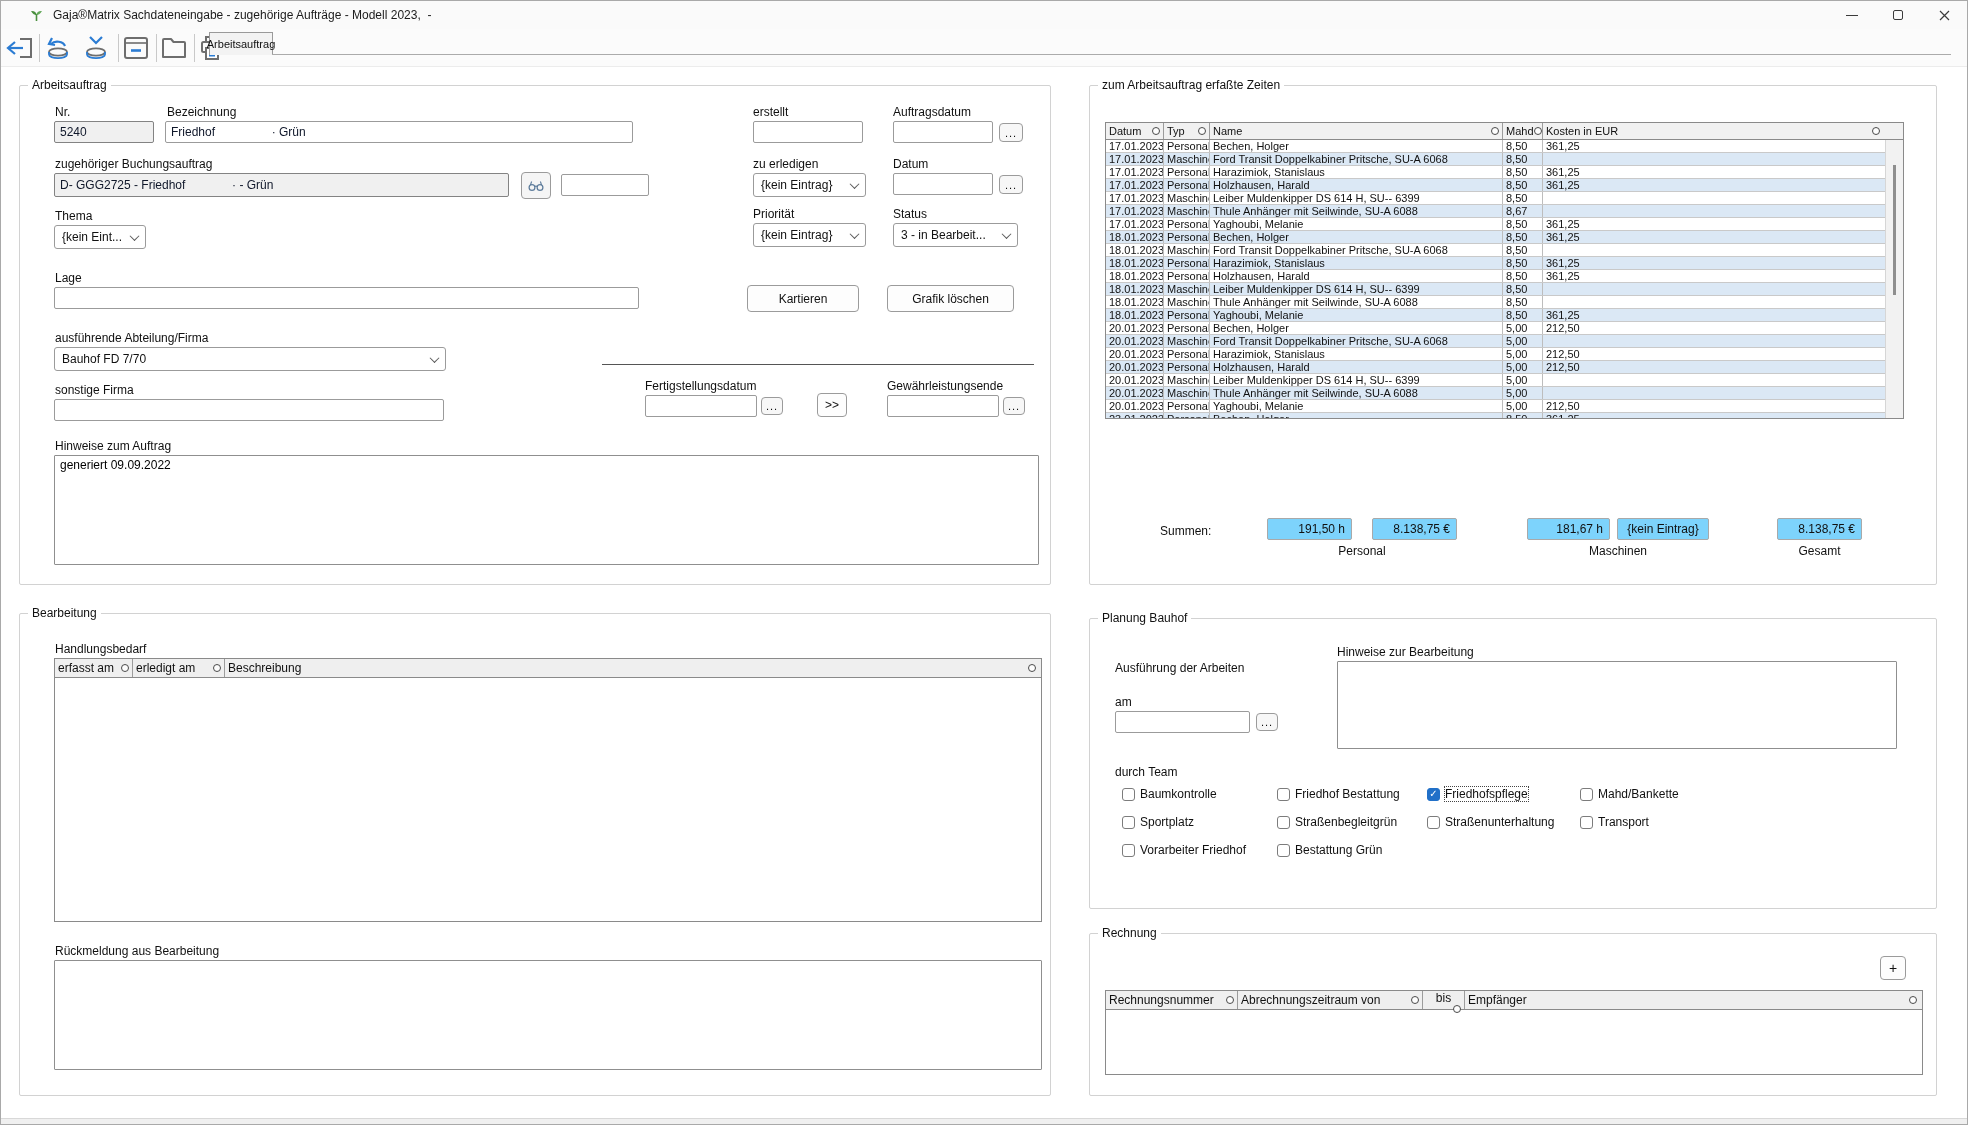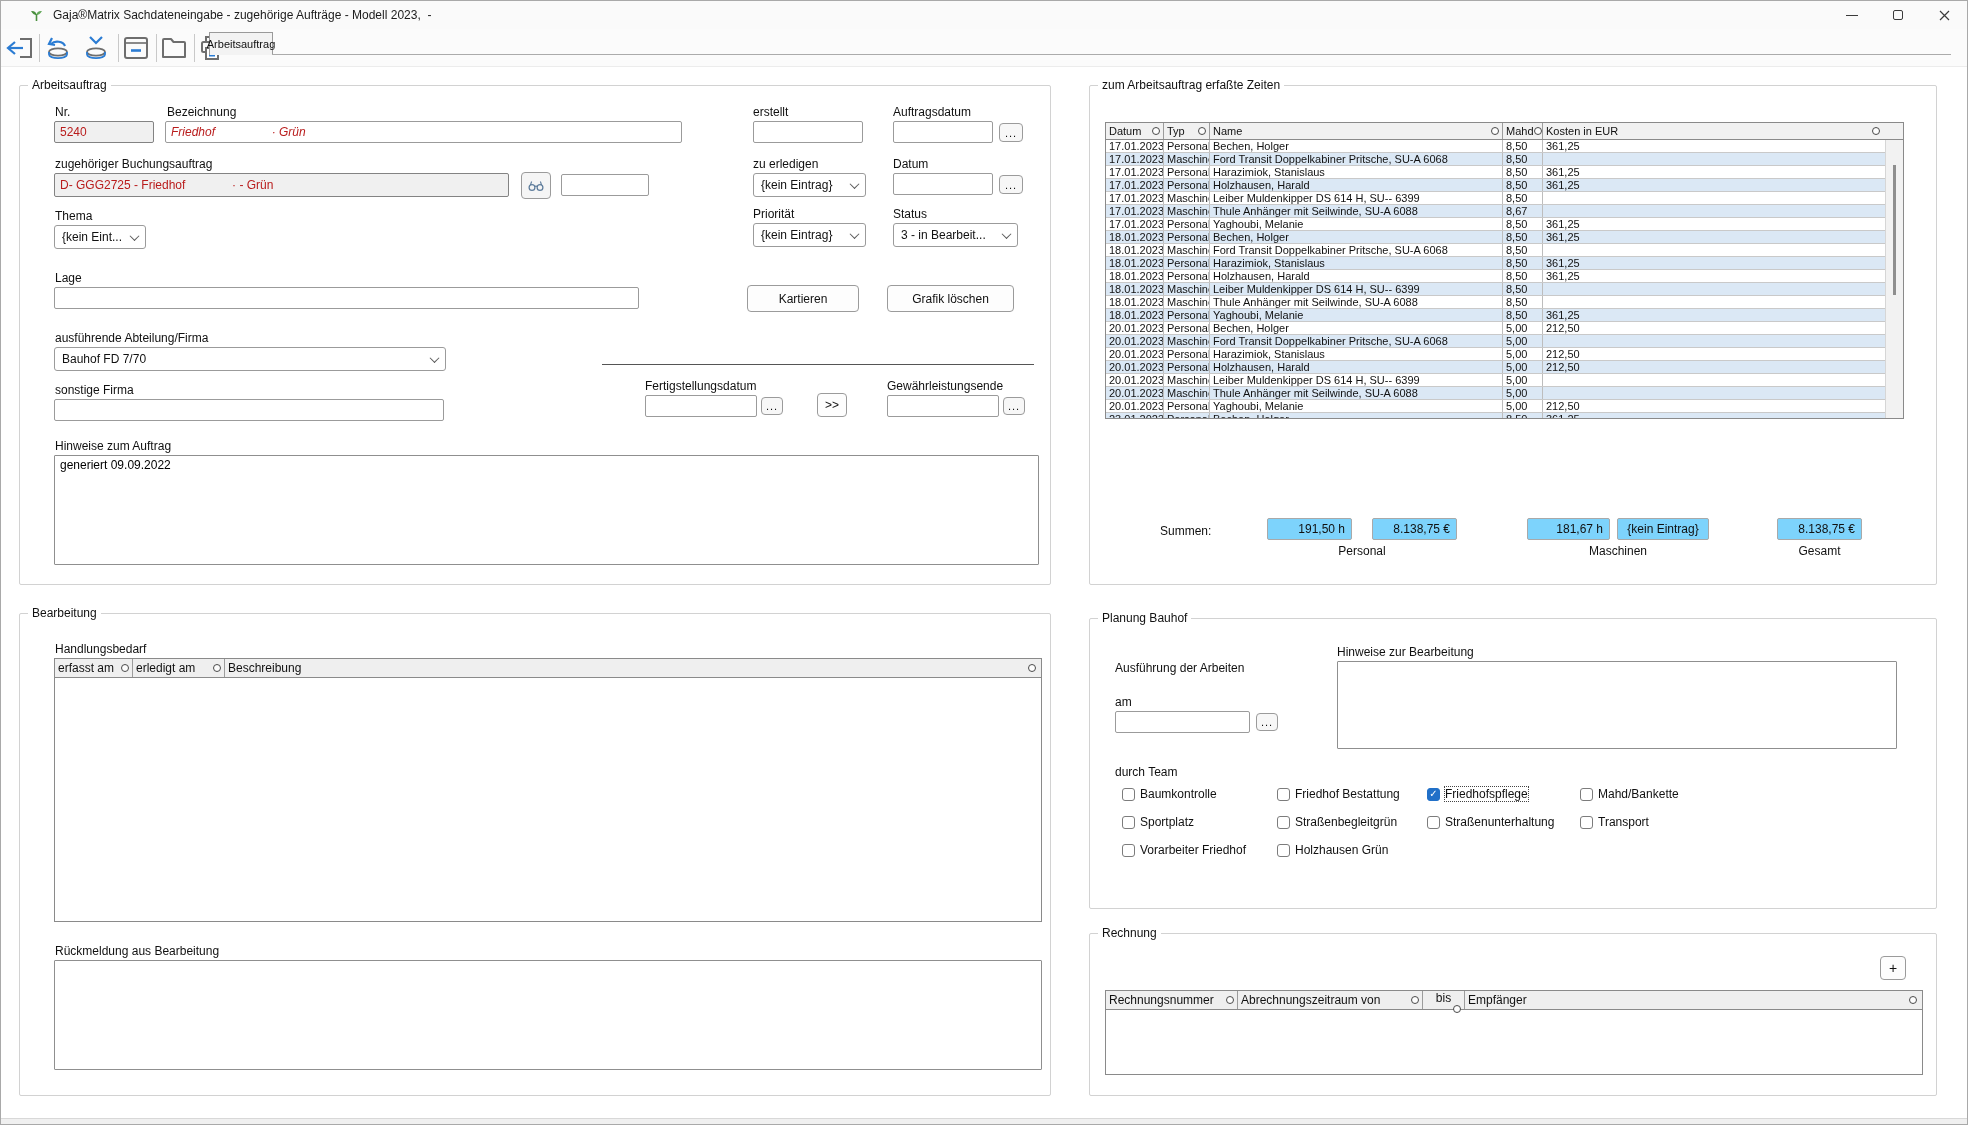--- a/index.html
+++ b/index.html
@@ -19,21 +19,21 @@
   .tb-ic{position:absolute;top:5px;width:28px;height:28px;display:flex;align-items:center;justify-content:center;}
   #tab{position:absolute;left:208px;top:3px;width:64px;height:23px;background:#f3f3f3;
        border:1px solid #9a9a9a;border-bottom:none;font-size:11px;display:flex;align-items:center;justify-content:center;}
   #tab-baseline{position:absolute;left:271px;top:25px;height:1px;width:1679px;background:#ababab;}
   #toolbar-underline{position:absolute;left:0;top:37px;width:100%;height:1px;background:#ececec;}
   
   .group{position:absolute;border:1px solid #d2d2d2;border-radius:2px;background:#fff;}
   .legend{position:absolute;top:-8px;left:8px;background:#fff;padding:0 4px;font-size:12px;white-space:nowrap;}
   .lbl{position:absolute;font-size:12px;white-space:nowrap;color:#101010;}
   .inp{position:absolute;height:22px;border:1px solid #9b9b9b;border-radius:2px;background:#fff;
-       font-family:inherit;font-size:12px;padding:0 5px;color:#b91c1c;white-space:pre;}
+       font-family:inherit;font-size:12px;padding:0 5px;color:#0f172a;white-space:pre;}
   .inp.ro{background:#f0f0f0;border-color:#838383;}
   .sel{position:absolute;height:24px;border:1px solid #9b9b9b;border-radius:3px;background:#fff;
        font-size:12px;display:flex;align-items:center;padding:0 7px;white-space:nowrap;overflow:hidden;}
   .chev{width:7px;height:7px;border-right:1.4px solid #5a5a5a;border-bottom:1.4px solid #5a5a5a;
         transform:rotate(45deg) translate(-1px,-1px);margin-left:auto;flex:none;}
   .btn{position:absolute;border:1px solid #9b9b9b;border-radius:4px;background:#fdfdfd;
        font-family:inherit;font-size:12px;display:flex;align-items:center;justify-content:center;color:#111;}
   .dots{font-size:11px;letter-spacing:1px;background:#f7f7f7;}
   .ta{position:absolute;border:1px solid #8f8f8f;background:#fff;font-family:inherit;font-size:12px;
       padding:2px 5px;resize:none;border-radius:1px;}
@@ -146,21 +146,21 @@
     <div id="toolbar-underline"></div>
   </div>
 
   <div class="group" style="left:18px;top:84px;width:1032px;height:500px;">
     <span class="legend">Arbeitsauftrag</span>
 
     <span class="lbl" style="left:35px;top:19px;">Nr.</span>
     <input class="inp ro" style="left: 34px; top: 35px; width: 100px;" readonly="" value="5240">
 
     <span class="lbl" style="left:147px;top:19px;text-align:center;">Bezeichnung</span>
-    <input class="inp" style="left: 145px; top: 35px; width: 517px; font-style: italic;" value="Friedhof                 · Grün">
+    <input class="inp" style="left: 145px; top: 35px; width: 468px;" value="Friedhof                 · Grün">
 
     <span class="lbl" style="left:733px;top:19px;">erstellt</span>
     <input class="inp" style="left: 733px; top: 35px; width: 110px;" value="">
 
     <span class="lbl" style="left:873px;top:19px;">Auftragsdatum</span>
     <input class="inp" style="left: 873px; top: 35px; width: 100px;" value="">
     <button class="btn dots" style="left:979px;top:37px;width:24px;height:19px;">...</button>
 
     <span class="lbl" style="left:35px;top:71px;">zugehöriger Buchungsauftrag</span>
     <input class="inp ro" style="left: 34px; top: 87px; width: 455px; height: 24px;" readonly="" value="D- GGG2725 - Friedhof              · - Grün">
@@ -500,21 +500,21 @@
         <div class="team-item">
           <span class="cb"></span>
           <span class="cb-label">Transport</span>
         </div>
         <div class="team-item">
           <span class="cb"></span>
           <span class="cb-label">Vorarbeiter Friedhof</span>
         </div>
         <div class="team-item">
           <span class="cb"></span>
-          <span class="cb-label">Holzhausen Grün</span>
+          <span class="cb-label">Bestattung Grün</span>
         </div>
       </div>
   </div>
 
   <div class="group" style="left:1088px;top:932px;width:848px;height:163px;">
     <span class="legend">Rechnung</span>
 
     <button class="btn" style="left:790px;top:22px;width:26px;height:24px;font-size:14px;">+</button>
 
     <div class="etable" style="left:15px;top:56px;width:818px;height:85px;">

